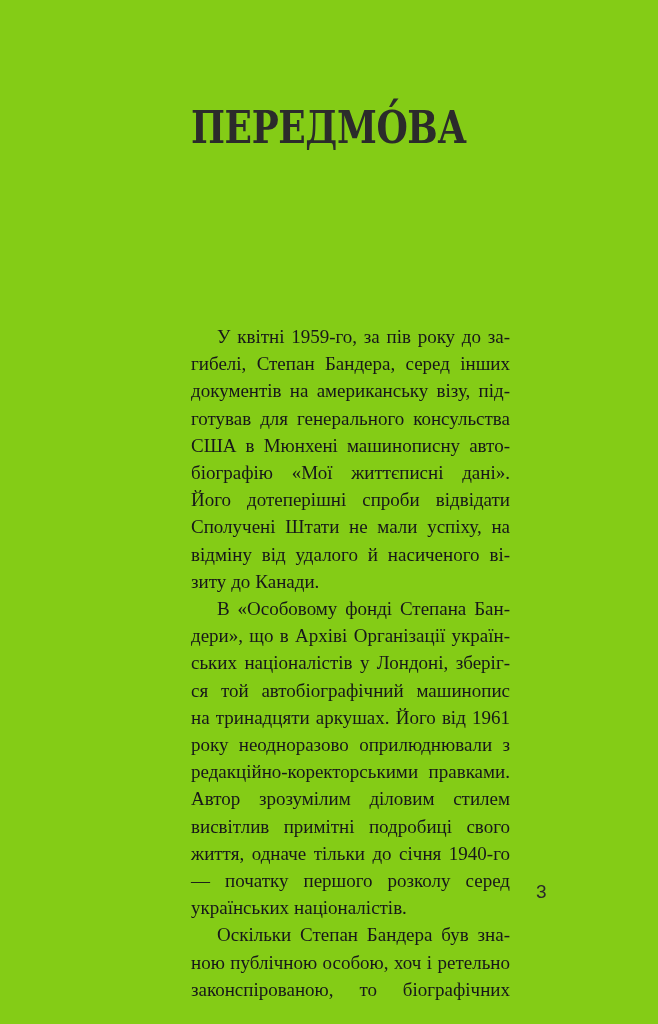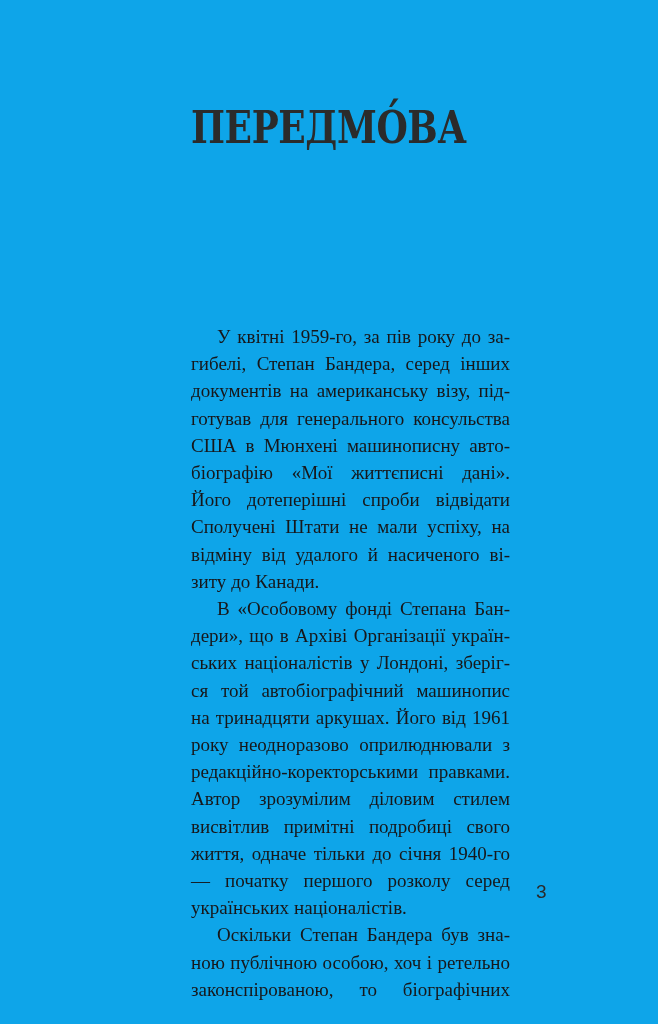--- a/index.html
+++ b/index.html
@@ -5,21 +5,21 @@
   html, body {
     margin: 0;
     padding: 0;
     background: #ffffff;
   }
 
   .page {
     position: relative;
     width: 658px;
     height: 1024px;
-    background: #0ea5e9;
+    background: #84cc16;
     overflow: hidden;
     font-family: "Liberation Serif", "DejaVu Serif", serif;
     color: #1a1a1a;
   }
 
   
   .chapter-title {
     position: absolute;
     left: 191px;
     top: 74px;

